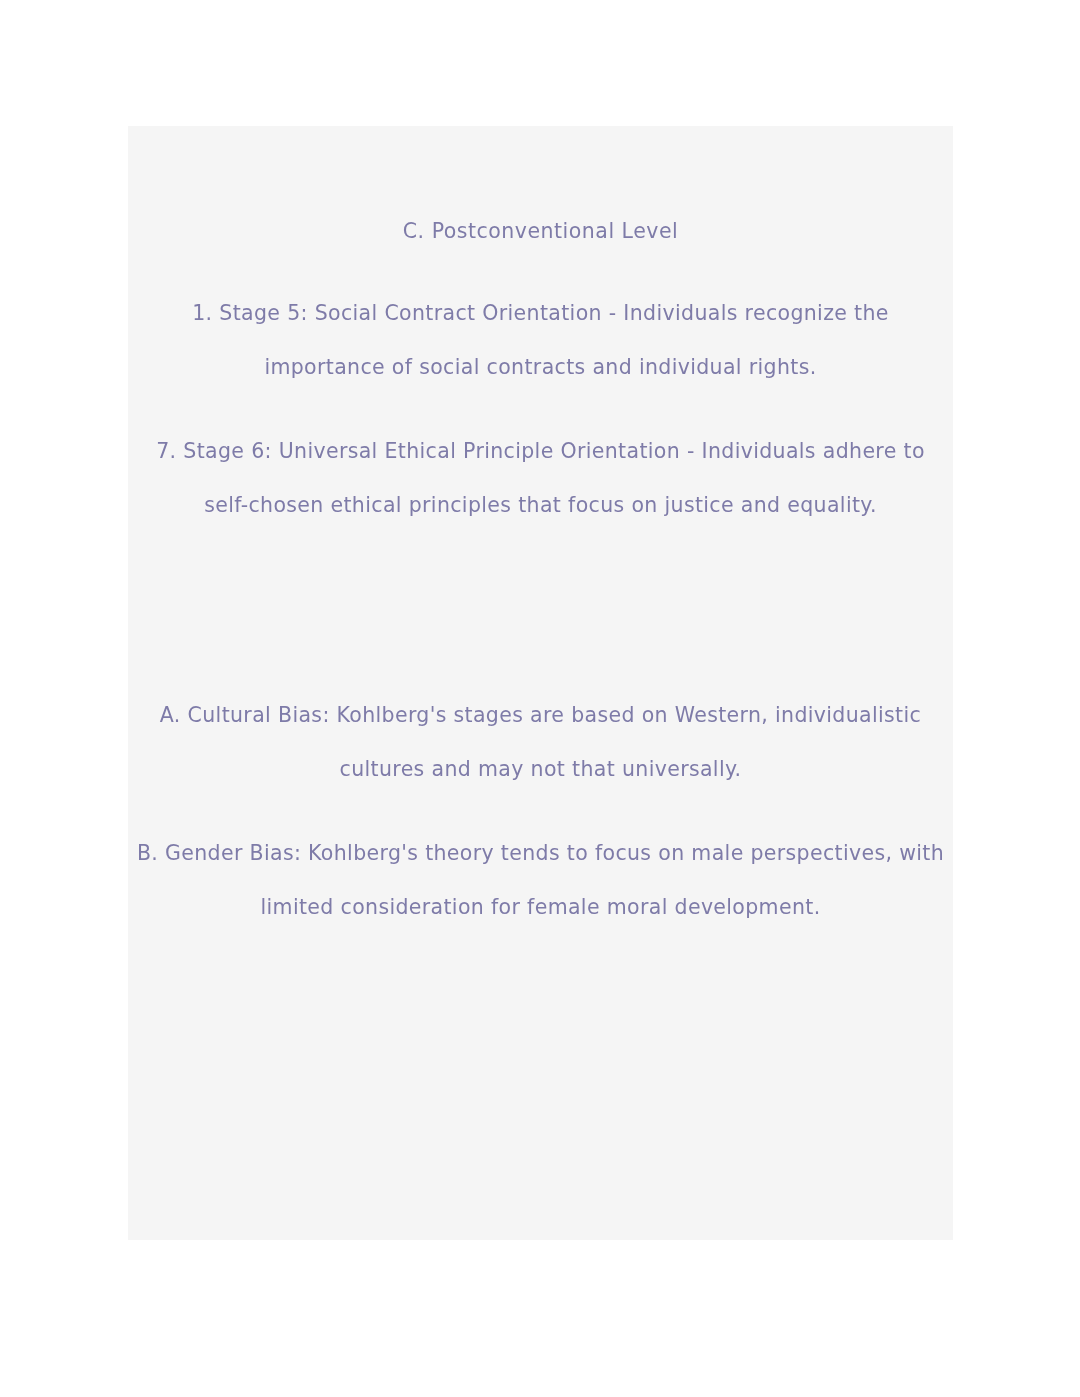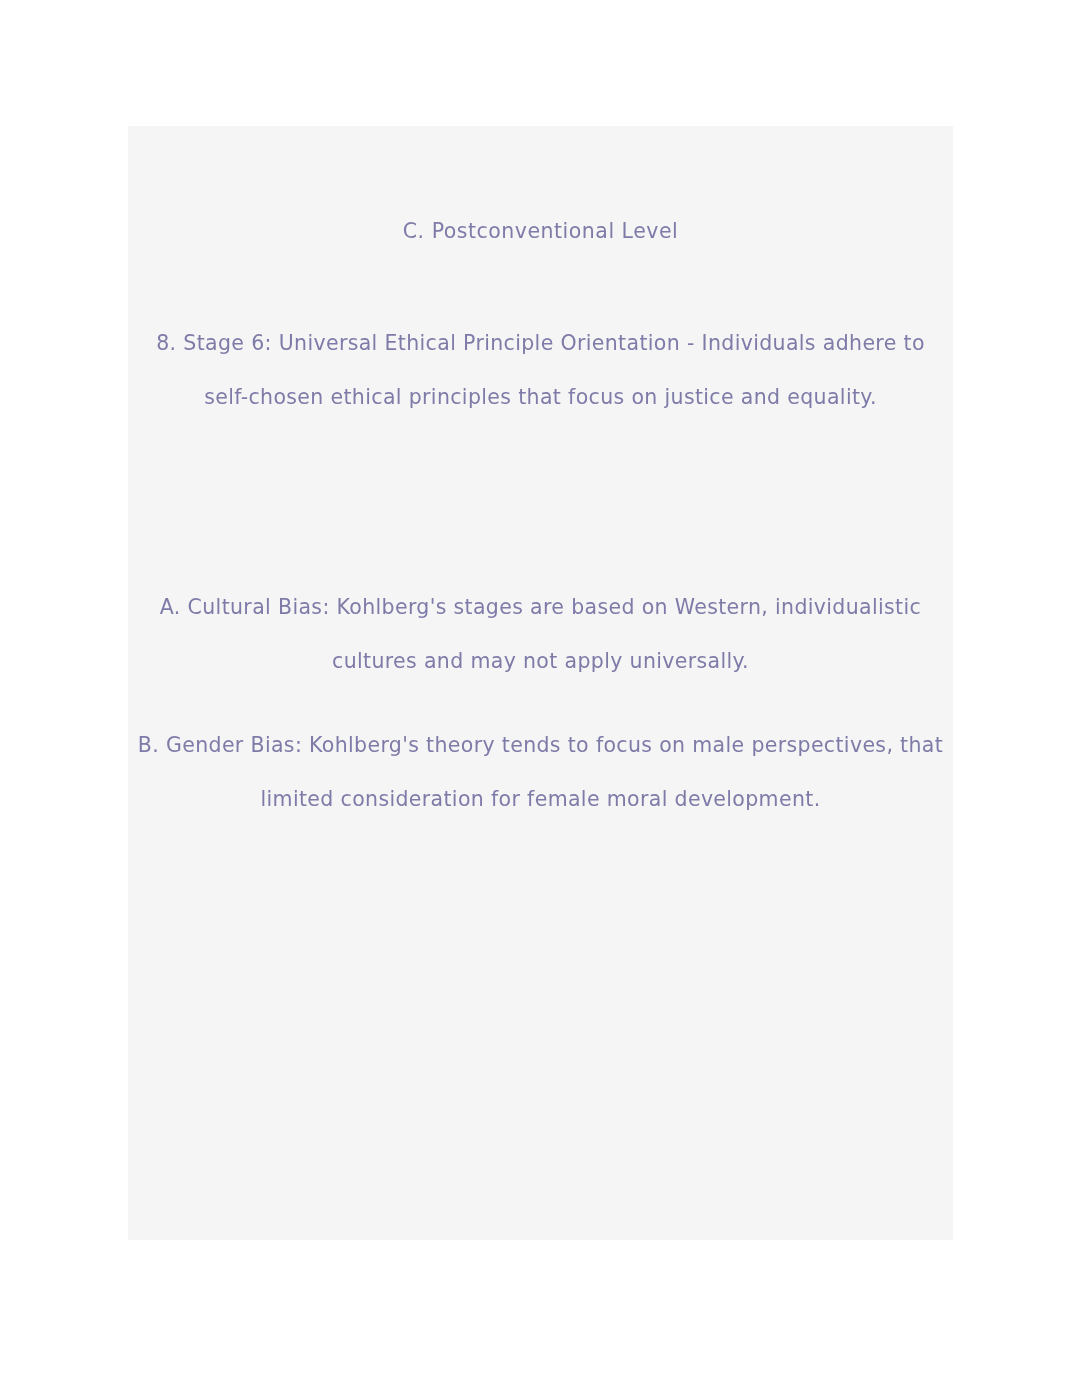--- a/index.html
+++ b/index.html
@@ -74,36 +74,37 @@
 <body>
 
 <div class="page-canvas">
   <div class="doc-panel">
     <div class="doc-body">
 
       <p class="doc-para heading">C. Postconventional Level</p>
 
       <div class="block-gap-sm"></div>
 
+      <p class="doc-para">1. Stage 5: Social Contract Orientation - Individuals recognize the importance of social contracts and individual rights.</p>
 
       <div class="block-gap-md"></div>
 
-      <p class="doc-para">8. Stage 6: Universal Ethical Principle Orientation - Individuals adhere to self-chosen ethical principles that focus on justice and equality.</p>
+      <p class="doc-para">7. Stage 6: Universal Ethical Principle Orientation - Individuals adhere to self-chosen ethical principles that focus on justice and equality.</p>
 
       <div class="spacer-para"></div>
       <div class="block-gap-lg"></div>
 
 
       <div class="block-gap-sm"></div>
 
-      <p class="doc-para">A. Cultural Bias: Kohlberg's stages are based on Western, individualistic cultures and may not apply universally.</p>
+      <p class="doc-para">A. Cultural Bias: Kohlberg's stages are based on Western, individualistic cultures and may not that universally.</p>
 
       <div class="block-gap-md"></div>
 
-      <p class="doc-para">B. Gender Bias: Kohlberg's theory tends to focus on male perspectives, that limited consideration for female moral development.</p>
+      <p class="doc-para">B. Gender Bias: Kohlberg's theory tends to focus on male perspectives, with limited consideration for female moral development.</p>
 
       <div class="spacer-para"></div>
       <div class="block-gap-lg"></div>
 
 
     </div>
   </div>
 </div>
 
 </body></html>

